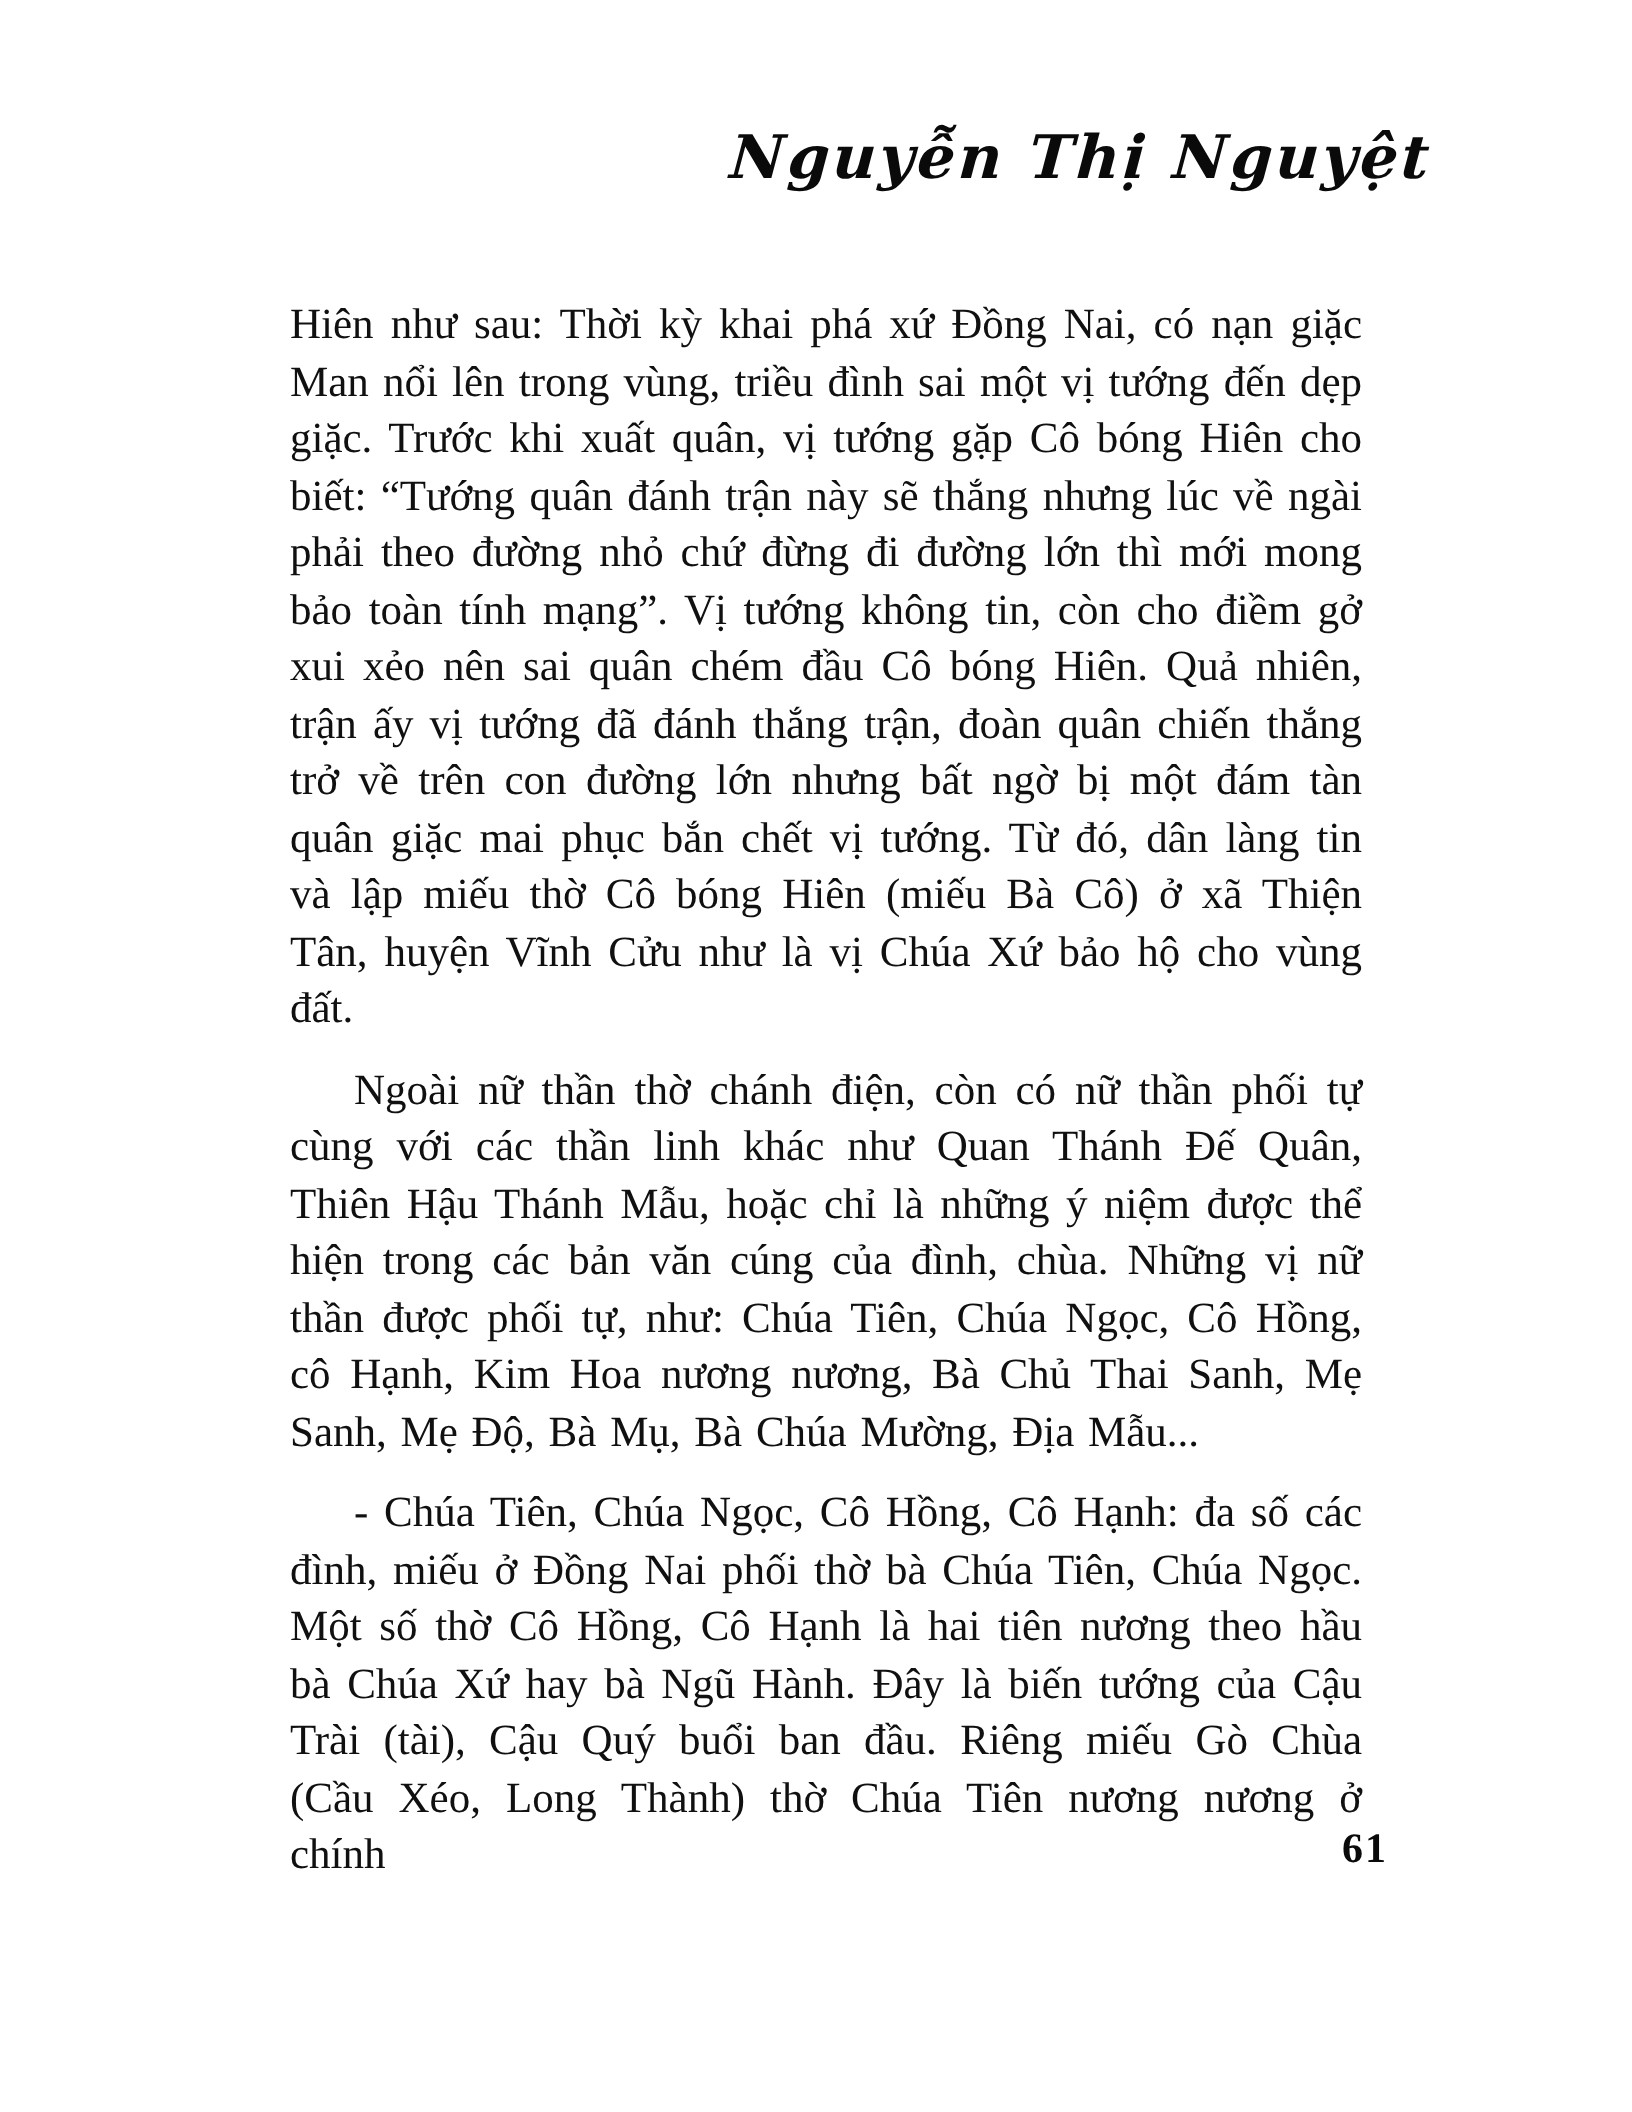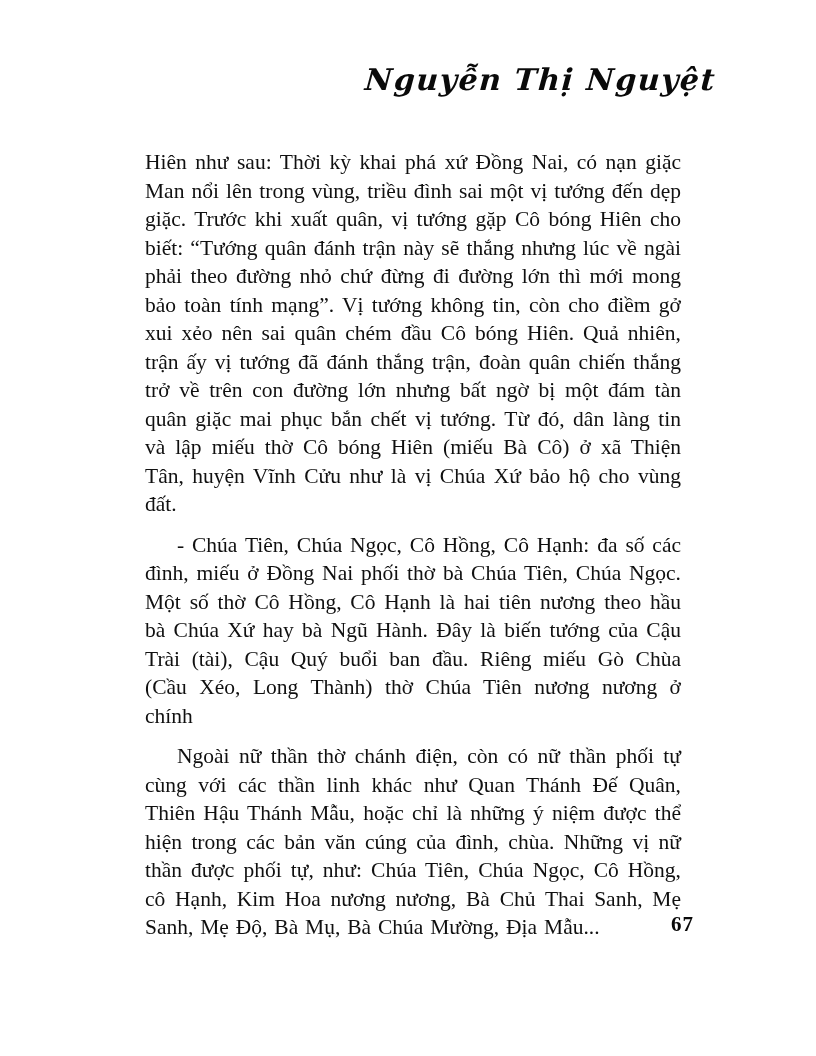--- a/index.html
+++ b/index.html
@@ -67,19 +67,19 @@
 </style>
 </head>
 <body>
 
 <div class="page">
 
   <div class="running-header">Nguyễn Thị Nguyệt</div>
 
   <div class="body-text">
     <p>Hiên như sau: Thời kỳ khai phá xứ Đồng Nai, có nạn giặc Man nổi lên trong vùng, triều đình sai một vị tướng đến dẹp giặc. Trước khi xuất quân, vị tướng gặp Cô bóng Hiên cho biết: “Tướng quân đánh trận này sẽ thắng nhưng lúc về ngài phải theo đường nhỏ chứ đừng đi đường lớn thì mới mong bảo toàn tính mạng”. Vị tướng không tin, còn cho điềm gở xui xẻo nên sai quân chém đầu Cô bóng Hiên. Quả nhiên, trận ấy vị tướng đã đánh thắng trận, đoàn quân chiến thắng trở về trên con đường lớn nhưng bất ngờ bị một đám tàn quân giặc mai phục bắn chết vị tướng. Từ đó, dân làng tin và lập miếu thờ Cô bóng Hiên (miếu Bà Cô) ở xã Thiện Tân, huyện Vĩnh Cửu như là vị Chúa Xứ bảo hộ cho vùng đất.</p>
+    <p class="indent">Ngoài nữ thần thờ chánh điện, còn có nữ thần phối tự cùng với các thần linh khác như Quan Thánh Đế Quân, Thiên Hậu Thánh Mẫu, hoặc chỉ là những ý niệm được thể hiện trong các bản văn cúng của đình, chùa. Những vị nữ thần được phối tự, như: Chúa Tiên, Chúa Ngọc, Cô Hồng, cô Hạnh, Kim Hoa nương nương, Bà Chủ Thai Sanh, Mẹ Sanh, Mẹ Độ, Bà Mụ, Bà Chúa Mường, Địa Mẫu...</p>
     <p class="indent continues">- Chúa Tiên, Chúa Ngọc, Cô Hồng, Cô Hạnh: đa số các đình, miếu ở Đồng Nai phối thờ bà Chúa Tiên, Chúa Ngọc. Một số thờ Cô Hồng, Cô Hạnh là hai tiên nương theo hầu bà Chúa Xứ hay bà Ngũ Hành. Đây là biến tướng của Cậu Trài (tài), Cậu Quý buổi ban đầu. Riêng miếu Gò Chùa (Cầu Xéo, Long Thành) thờ Chúa Tiên nương nương ở chính</p>
-    <p class="indent">Ngoài nữ thần thờ chánh điện, còn có nữ thần phối tự cùng với các thần linh khác như Quan Thánh Đế Quân, Thiên Hậu Thánh Mẫu, hoặc chỉ là những ý niệm được thể hiện trong các bản văn cúng của đình, chùa. Những vị nữ thần được phối tự, như: Chúa Tiên, Chúa Ngọc, Cô Hồng, cô Hạnh, Kim Hoa nương nương, Bà Chủ Thai Sanh, Mẹ Sanh, Mẹ Độ, Bà Mụ, Bà Chúa Mường, Địa Mẫu...</p>
   </div>
 
-  <div class="page-number">67</div>
+  <div class="page-number">61</div>
 
 </div>
 
 </body></html>

